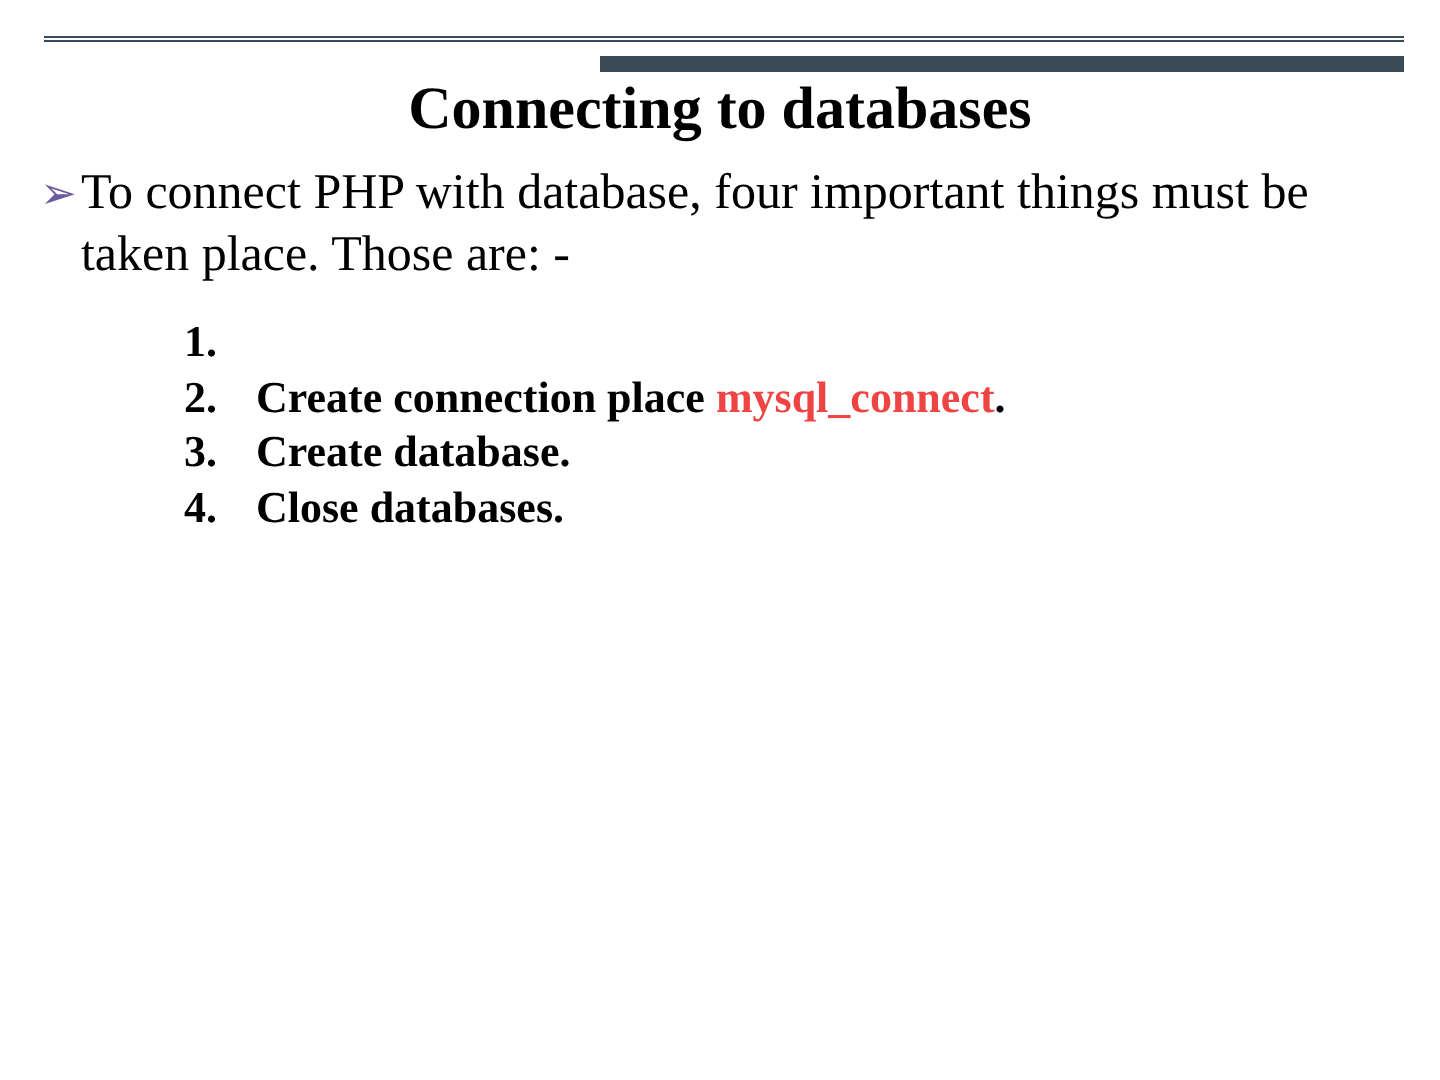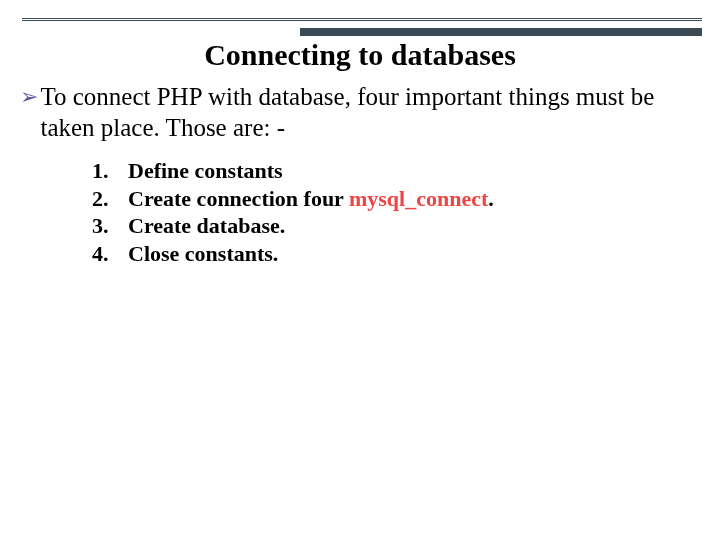--- a/index.html
+++ b/index.html
@@ -92,35 +92,34 @@
 
     <div class="lead">
       <span class="bullet">➢</span>
       <span>To connect PHP with database, four important things must be taken place. Those are: -</span>
     </div>
 
     <div class="list">
 
       <div class="row">
         <span class="num">1.</span>
-        <span>Define constants</span>
       </div>
 
       <div class="row">
         <span class="num">2.</span>
         <span>
-          <span>Create connection four </span><span class="mysql">mysql_connect</span><span>.</span>
+          <span>Create connection place </span><span class="mysql">mysql_connect</span><span>.</span>
         </span>
       </div>
 
       <div class="row">
         <span class="num">3.</span>
         <span>Create database.</span>
       </div>
 
       <div class="row">
         <span class="num">4.</span>
-        <span>Close constants.</span>
+        <span>Close databases.</span>
       </div>
 
     </div>
   </div>
 </div>
 
 </body></html>

